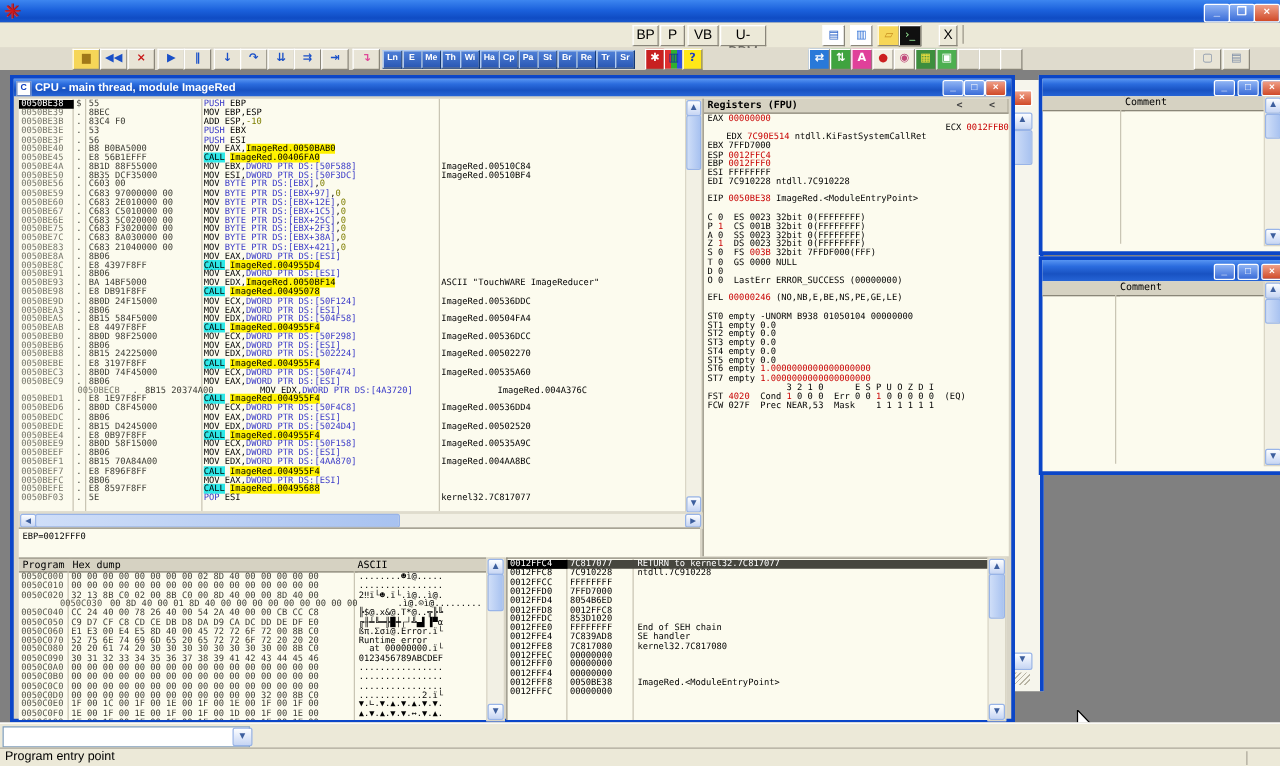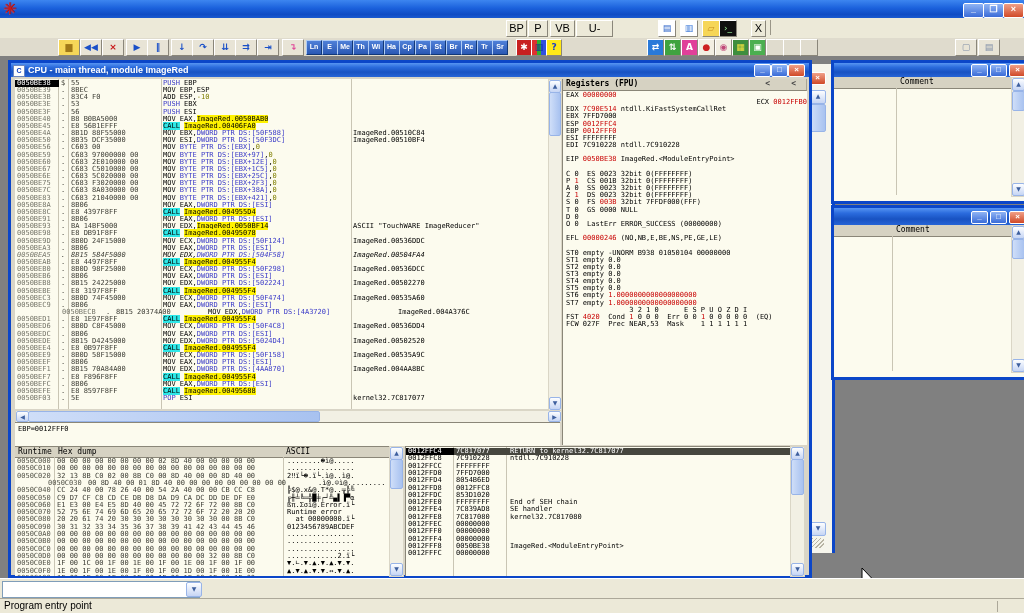--- a/index.html
+++ b/index.html
@@ -183,21 +183,21 @@
           <div class="drow" style="top: 100.24px;"><span class="d-a">0050BE75</span><span class="d-m">.</span><span class="d-h">C683 F3020000 00</span><span class="d-i"><span class="seg-k">MOV </span><span class="seg-b">BYTE PTR DS:[EBX+2F3]</span><span class="seg-k">,</span><span class="seg-o">0</span></span><span class="d-c"></span></div>
           <div class="drow" style="top: 107.4px;"><span class="d-a">0050BE7C</span><span class="d-m">.</span><span class="d-h">C683 8A030000 00</span><span class="d-i"><span class="seg-k">MOV </span><span class="seg-b">BYTE PTR DS:[EBX+38A]</span><span class="seg-k">,</span><span class="seg-o">0</span></span><span class="d-c"></span></div>
           <div class="drow" style="top: 114.56px;"><span class="d-a">0050BE83</span><span class="d-m">.</span><span class="d-h">C683 21040000 00</span><span class="d-i"><span class="seg-k">MOV </span><span class="seg-b">BYTE PTR DS:[EBX+421]</span><span class="seg-k">,</span><span class="seg-o">0</span></span><span class="d-c"></span></div>
           <div class="drow" style="top: 121.72px;"><span class="d-a">0050BE8A</span><span class="d-m">.</span><span class="d-h">8B06</span><span class="d-i"><span class="seg-k">MOV EAX,</span><span class="seg-b">DWORD PTR DS:[ESI]</span></span><span class="d-c"></span></div>
           <div class="drow" style="top: 128.88px;"><span class="d-a">0050BE8C</span><span class="d-m">.</span><span class="d-h">E8 4397F8FF</span><span class="d-i"><span class="seg-c">CALL</span><span class="seg-k"> </span><span class="seg-y">ImageRed.004955D4</span></span><span class="d-c"></span></div>
           <div class="drow" style="top: 136.04px;"><span class="d-a">0050BE91</span><span class="d-m">.</span><span class="d-h">8B06</span><span class="d-i"><span class="seg-k">MOV EAX,</span><span class="seg-b">DWORD PTR DS:[ESI]</span></span><span class="d-c"></span></div>
           <div class="drow" style="top: 143.2px;"><span class="d-a">0050BE93</span><span class="d-m">.</span><span class="d-h">BA 14BF5000</span><span class="d-i"><span class="seg-k">MOV EDX,</span><span class="seg-y">ImageRed.0050BF14</span></span><span class="d-c">ASCII "TouchWARE ImageReducer"</span></div>
           <div class="drow" style="top: 150.36px;"><span class="d-a">0050BE98</span><span class="d-m">.</span><span class="d-h">E8 DB91F8FF</span><span class="d-i"><span class="seg-c">CALL</span><span class="seg-k"> </span><span class="seg-y">ImageRed.00495078</span></span><span class="d-c"></span></div>
           <div class="drow" style="top: 157.52px;"><span class="d-a">0050BE9D</span><span class="d-m">.</span><span class="d-h">8B0D 24F15000</span><span class="d-i"><span class="seg-k">MOV ECX,</span><span class="seg-b">DWORD PTR DS:[50F124]</span></span><span class="d-c">ImageRed.00536DDC</span></div>
           <div class="drow" style="top: 164.68px;"><span class="d-a">0050BEA3</span><span class="d-m">.</span><span class="d-h">8B06</span><span class="d-i"><span class="seg-k">MOV EAX,</span><span class="seg-b">DWORD PTR DS:[ESI]</span></span><span class="d-c"></span></div>
-          <div class="drow" style="top: 171.84px; font-style: italic;"><span class="d-a">0050BEA5</span><span class="d-m">.</span><span class="d-h">8B15 584F5000</span><span class="d-i"><span class="seg-k">MOV EDX,</span><span class="seg-b">DWORD PTR DS:[504F58]</span></span><span class="d-c">ImageRed.00504FA4</span></div>
+          <div class="drow" style="top: 171.84px;"><span class="d-a">0050BEA5</span><span class="d-m">.</span><span class="d-h">8B15 584F5000</span><span class="d-i"><span class="seg-k">MOV EDX,</span><span class="seg-b">DWORD PTR DS:[504F58]</span></span><span class="d-c">ImageRed.00504FA4</span></div>
           <div class="drow" style="top: 179px;"><span class="d-a">0050BEAB</span><span class="d-m">.</span><span class="d-h">E8 4497F8FF</span><span class="d-i"><span class="seg-c">CALL</span><span class="seg-k"> </span><span class="seg-y">ImageRed.004955F4</span></span><span class="d-c"></span></div>
           <div class="drow" style="top: 186.16px;"><span class="d-a">0050BEB0</span><span class="d-m">.</span><span class="d-h">8B0D 98F25000</span><span class="d-i"><span class="seg-k">MOV ECX,</span><span class="seg-b">DWORD PTR DS:[50F298]</span></span><span class="d-c">ImageRed.00536DCC</span></div>
           <div class="drow" style="top: 193.32px;"><span class="d-a">0050BEB6</span><span class="d-m">.</span><span class="d-h">8B06</span><span class="d-i"><span class="seg-k">MOV EAX,</span><span class="seg-b">DWORD PTR DS:[ESI]</span></span><span class="d-c"></span></div>
           <div class="drow" style="top: 200.48px;"><span class="d-a">0050BEB8</span><span class="d-m">.</span><span class="d-h">8B15 24225000</span><span class="d-i"><span class="seg-k">MOV EDX,</span><span class="seg-b">DWORD PTR DS:[502224]</span></span><span class="d-c">ImageRed.00502270</span></div>
           <div class="drow" style="top: 207.64px;"><span class="d-a">0050BEBE</span><span class="d-m">.</span><span class="d-h">E8 3197F8FF</span><span class="d-i"><span class="seg-c">CALL</span><span class="seg-k"> </span><span class="seg-y">ImageRed.004955F4</span></span><span class="d-c"></span></div>
           <div class="drow" style="top: 214.8px;"><span class="d-a">0050BEC3</span><span class="d-m">.</span><span class="d-h">8B0D 74F45000</span><span class="d-i"><span class="seg-k">MOV ECX,</span><span class="seg-b">DWORD PTR DS:[50F474]</span></span><span class="d-c">ImageRed.00535A60</span></div>
           <div class="drow" style="top: 221.96px;"><span class="d-a">0050BEC9</span><span class="d-m">.</span><span class="d-h">8B06</span><span class="d-i"><span class="seg-k">MOV EAX,</span><span class="seg-b">DWORD PTR DS:[ESI]</span></span><span class="d-c"></span></div>
           <div class="drow" style="top: 229.12px; margin-left: 45px;"><span class="d-a">0050BECB</span><span class="d-m">.</span><span class="d-h">8B15 20374A00</span><span class="d-i"><span class="seg-k">MOV EDX,</span><span class="seg-b">DWORD PTR DS:[4A3720]</span></span><span class="d-c">ImageRed.004A376C</span></div>
           <div class="drow" style="top: 236.28px;"><span class="d-a">0050BED1</span><span class="d-m">.</span><span class="d-h">E8 1E97F8FF</span><span class="d-i"><span class="seg-c">CALL</span><span class="seg-k"> </span><span class="seg-y">ImageRed.004955F4</span></span><span class="d-c"></span></div>
           <div class="drow" style="top: 243.44px;"><span class="d-a">0050BED6</span><span class="d-m">.</span><span class="d-h">8B0D C8F45000</span><span class="d-i"><span class="seg-k">MOV ECX,</span><span class="seg-b">DWORD PTR DS:[50F4C8]</span></span><span class="d-c">ImageRed.00536DD4</span></div>
@@ -222,21 +222,21 @@
 
     <div class="pane" style="left:551px;top:16px;width:244px;height:366px;border-left:1px solid #8A8678;">
       <div class="colhdr" style="left:0;top:0;right:0;height:11px;font-weight:bold;">
         <span>Registers (FPU)</span>
         <span class="abs" style="right:36px;color:#444;">&lt;</span>
         <span class="abs" style="right:10px;color:#444;">&lt;</span>
       </div>
       <div id="reg-lines" class="abs mono" style="left:0;top:13px;right:0;bottom:0;">
           <div class="rrow" style="top: 0px; left: 3px;"><span class="seg-k">EAX </span><span class="seg-r">00000000</span></div>
           <div class="rrow" style="top: 7.16px; left: 3px; text-align: right;"><span class="seg-k">ECX </span><span class="seg-r">0012FFB0</span></div>
-          <div class="rrow" style="top: 14.32px; left: 3px;"><span class="seg-k">EDX </span><span class="seg-r">7C90E514</span><span class="seg-k"> ntdll.KiFastSystemCallRet</span></div>
+          <div class="rrow" style="top: 14.32px; left: 18px;"><span class="seg-k">EDX </span><span class="seg-r">7C90E514</span><span class="seg-k"> ntdll.KiFastSystemCallRet</span></div>
           <div class="rrow" style="top: 21.48px; left: 3px;"><span class="seg-k">EBX 7FFD7000</span></div>
           <div class="rrow" style="top: 28.64px; left: 3px;"><span class="seg-k">ESP </span><span class="seg-r">0012FFC4</span></div>
           <div class="rrow" style="top: 35.8px; left: 3px;"><span class="seg-k">EBP </span><span class="seg-r">0012FFF0</span></div>
           <div class="rrow" style="top: 42.96px; left: 3px;"><span class="seg-k">ESI FFFFFFFF</span></div>
           <div class="rrow" style="top: 50.12px; left: 3px;"><span class="seg-k">EDI 7C910228 ntdll.7C910228</span></div>
           <div class="rrow" style="top: 57.28px; left: 3px;"></div>
           <div class="rrow" style="top: 64.44px; left: 3px;"><span class="seg-k">EIP </span><span class="seg-r">0050BE38</span><span class="seg-k"> ImageRed.&lt;ModuleEntryPoint&gt;</span></div>
           <div class="rrow" style="top: 71.6px; left: 3px;"></div>
           <div class="rrow" style="top: 78.76px; left: 3px;"><span class="seg-k">C 0  ES 0023 32bit 0(FFFFFFFF)</span></div>
           <div class="rrow" style="top: 85.92px; left: 3px;"><span class="seg-k">P </span><span class="seg-r">1</span><span class="seg-k">  CS 001B 32bit 0(FFFFFFFF)</span></div>
@@ -267,21 +267,21 @@
       <div class="sbb" style="left:0;top:0;width:11px;height:9px;">◀</div>
       <div class="sbthumb" style="left:12px;top:0;width:290px;height:9px;"></div>
       <div class="sbb" style="right:0;top:0;width:11px;height:9px;">▶</div>
     </div>
 
     <div class="pane mono" style="left:4px;top:359px;width:545px;height:23px;border-top:1px solid #8A8678;">
       <span class="abs" style="left:3px;top:2px;">EBP=0012FFF0</span>
     </div>
 
     <div class="pane mono" style="left:4px;top:383px;width:374px;height:129px;border-top:1px solid #8A8678;">
-      <div class="colhdr" style="left:0;top:0;width:39px;height:10px;">Runtime</div>
+      <div class="colhdr" style="left:0;top:0;width:39px;height:10px;">Program</div>
       <div class="colhdr" style="left:40px;top:0;width:227px;height:10px;">Hex dump</div>
       <div class="colhdr" style="left:268px;top:0;width:106px;height:10px;border-right:none;">ASCII</div>
       <div class="vline" style="left:39px;top:10px;"></div>
       <div class="vline" style="left:268px;top:10px;"></div>
       <div id="dump-rows" class="abs" style="left:0;top:11px;right:0;bottom:0;">
           <div class="murow" style="top: 0px;"><span class="du-a">0050C000</span><span class="du-h">00 00 00 00 00 00 00 00 02 8D 40 00 00 00 00 00</span><span class="du-t">........☻ì@.....</span></div>
           <div class="murow" style="top: 7.3px;"><span class="du-a">0050C010</span><span class="du-h">00 00 00 00 00 00 00 00 00 00 00 00 00 00 00 00</span><span class="du-t">................</span></div>
           <div class="murow" style="top: 14.6px;"><span class="du-a">0050C020</span><span class="du-h">32 13 8B C0 02 00 8B C0 00 8D 40 00 00 8D 40 00</span><span class="du-t">2‼ï└☻.ï└.ì@..ì@.</span></div>
           <div class="murow" style="top: 21.9px; margin-left: 31px;"><span class="du-a">0050C030</span><span class="du-h">00 8D 40 00 01 8D 40 00 00 00 00 00 00 00 00 00</span><span class="du-t">.ì@.☺ì@.........</span></div>
           <div class="murow" style="top: 29.2px;"><span class="du-a">0050C040</span><span class="du-h">CC 24 40 00 78 26 40 00 54 2A 40 00 00 CB CC C8</span><span class="du-t">╠$@.x&amp;@.T*@..╦╠╚</span></div>

